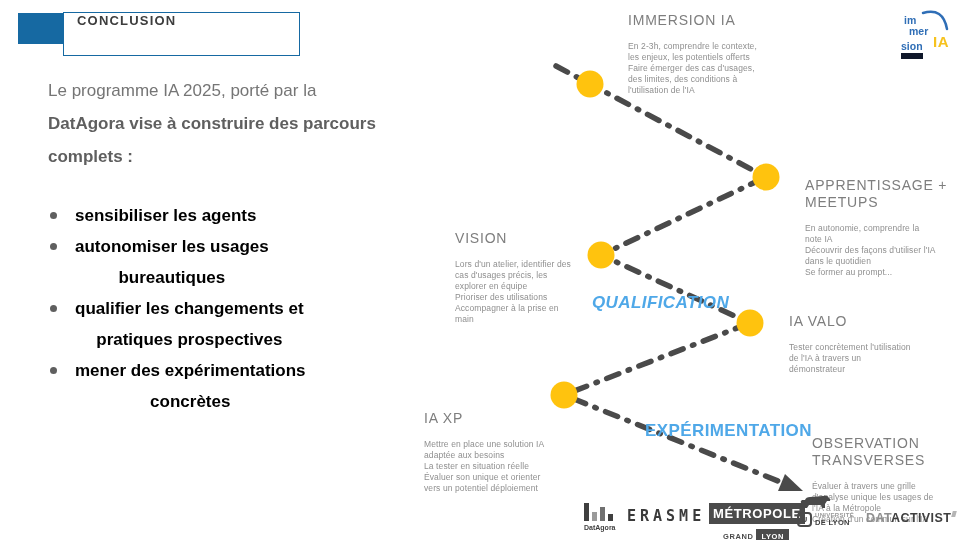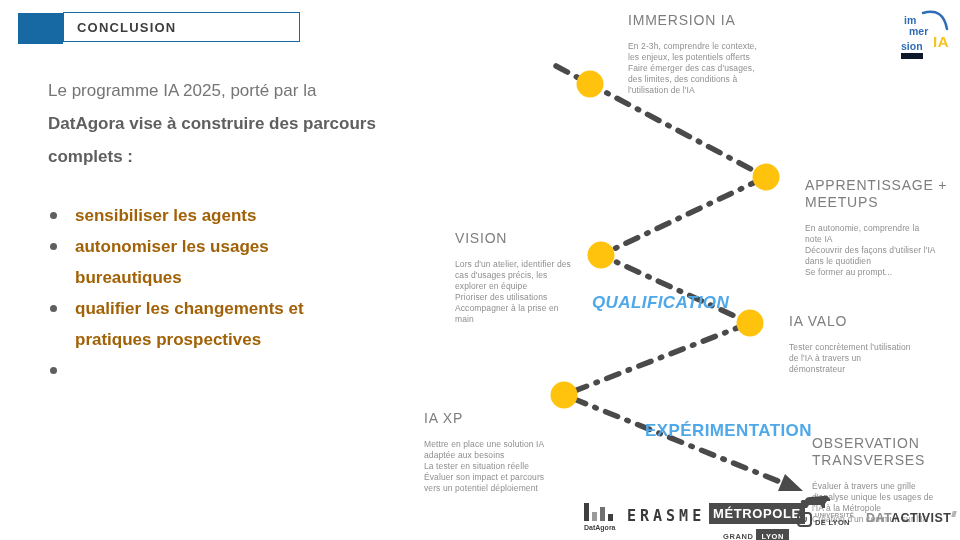--- a/index.html
+++ b/index.html
@@ -4,31 +4,31 @@
 <style>
   * { margin:0; padding:0; box-sizing:border-box; }
   html,body { background:#e9e9e9; }
   .slide {
     position:relative; width:960px; height:540px; background:#ffffff;
     font-family:"Liberation Sans", sans-serif; overflow:hidden; margin:0 auto;
   }
   
   .hdr-square { position:absolute; left:18px; top:13px; width:45px; height:31px; background:#1669A2; }
   .hdr-box {
-    position:absolute; left:63px; top:12px; width:237px; height:30px;
-    border:1.5px solid #1669A2; background:#fff; display:flex; align-items:center;
+    position:absolute; left:63px; top:12px; width:237px; height:44px;
+    border:1.5px solid #1669A2; background:#fff; display:flex; 
   }
   .hdr-title { font-size:13px; font-weight:700; color:#3d3d3d; letter-spacing:1.2px; padding-left:13px; }
   
   .intro { position:absolute; left:48px; top:74px; width:400px; font-size:17px; line-height:33px; color:#757575; }
   .intro .b { font-weight:700; color:#5f5f5f; }
   .bullets { position:absolute; left:30px; top:200px; width:390px; list-style:none; }
   .bullets li { display:flex; }
   .bullets .dot { flex:0 0 7px; width:7px; height:7px; border-radius:50%; background:#5f5f5f; margin:12px 18px 0 20px; }
-  .bullets .btxt { font-size:17px; font-weight:700; color:#a16207; line-height:31px; white-space:pre-line; }
+  .bullets .btxt { font-size:17px; font-weight:700; color:#000000; line-height:31px; white-space:pre-line;text-align:center; }
   
   .journey-svg { position:absolute; left:0; top:0; width:960px; height:540px; pointer-events:none; }
   .phase { position:absolute; font-size:17px; font-weight:700; color:#4FA8E8; letter-spacing:0.4px; }
   .phase-1 { left:599px; top:141px; }
   .phase-2 { left:592px; top:293px;font-style:italic; }
   .phase-3 { left:645px; top:421px; }
   .step { position:absolute; }
   .step-title { font-size:14px; font-weight:400; color:#7e7e7e; letter-spacing:0.8px; line-height:17px; white-space:pre-line; }
   .step-desc { font-size:8.5px; color:#8f8f8f; line-height:11px; margin-top:12px; white-space:pre-line; letter-spacing:0.1px; }
   .step-immersion   { left:628px; top:12px;  width:160px; }
@@ -106,20 +106,22 @@
       <span class="btxt">autonomiser les usages
 bureautiques</span>
     </li>
     <li>
       <span class="dot"></span>
       <span class="btxt">qualifier les changements et
 pratiques prospectives</span>
     </li>
     <li>
       <span class="dot"></span>
+      <span class="btxt">mener des expérimentations
+concrètes</span>
     </li>
   </ul>
 
   <svg class="journey-svg" viewBox="0 0 960 540">
     <path d="M556 66 L590 84 L766 177 L601 255 L750 323 L564 395 L778 481" fill="none" stroke="#4A4A4A" stroke-width="5.5" stroke-linecap="round" stroke-dasharray="13 10 1.5 10"></path>
     <polygon points="803,491 778,491 785,474" fill="#4A4A4A"></polygon>
     <circle cx="590" cy="84" r="13.5" fill="#FFC30E"></circle>
     <circle cx="766" cy="177" r="13.5" fill="#FFC30E"></circle>
     <circle cx="601" cy="255" r="13.5" fill="#FFC30E"></circle>
     <circle cx="750" cy="323" r="13.5" fill="#FFC30E"></circle>
@@ -159,21 +161,21 @@
     <div class="step-title">IA VALO</div>
     <div class="step-desc">Tester concrètement l'utilisation
 de l'IA à travers un
 démonstrateur</div>
   </div>
   <div class="step step-iaxp">
     <div class="step-title">IA XP</div>
     <div class="step-desc">Mettre en place une solution IA
 adaptée aux besoins
 La tester en situation réelle
-Évaluer son impact et parcours
+Évaluer son unique et orienter
 vers un potentiel déploiement</div>
   </div>
   <div class="step step-observation">
     <div class="step-title">OBSERVATION
 TRANSVERSES</div>
     <div class="step-desc">Évaluer à travers une grille
 d'analyse unique les usages de
 l'IA à la Métropole
 Création d'un commun sur l'IA</div>
   </div>

